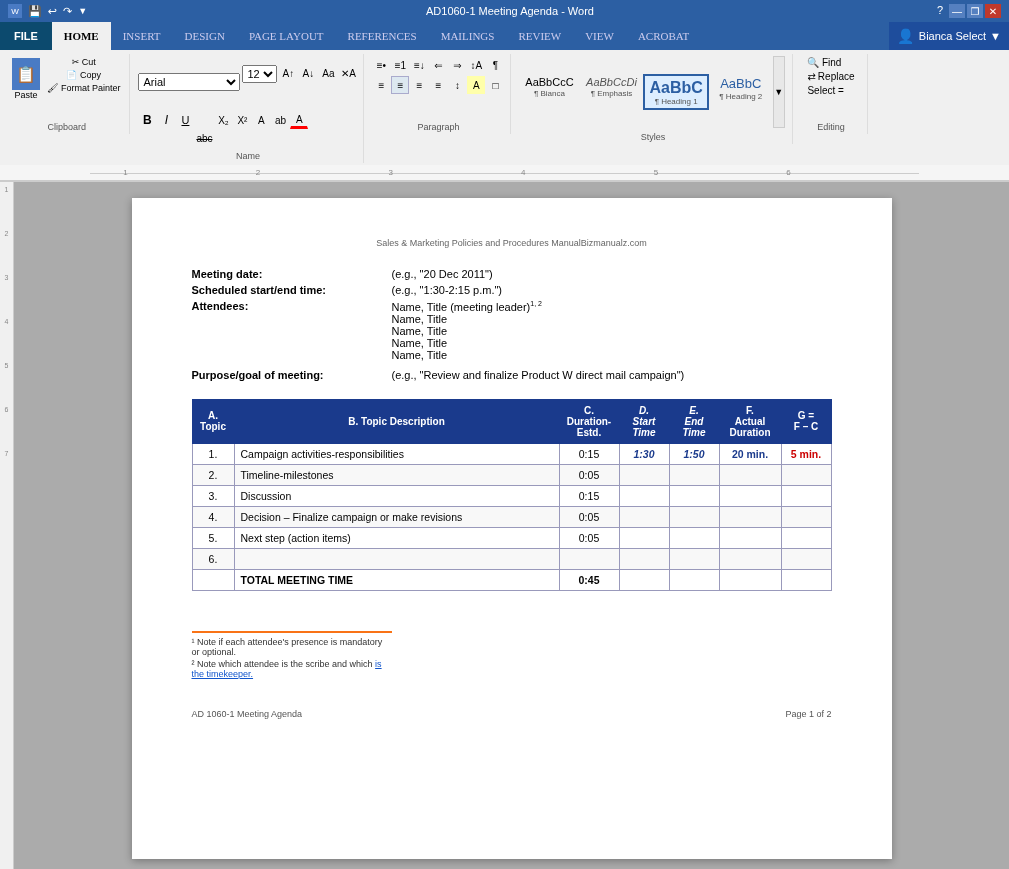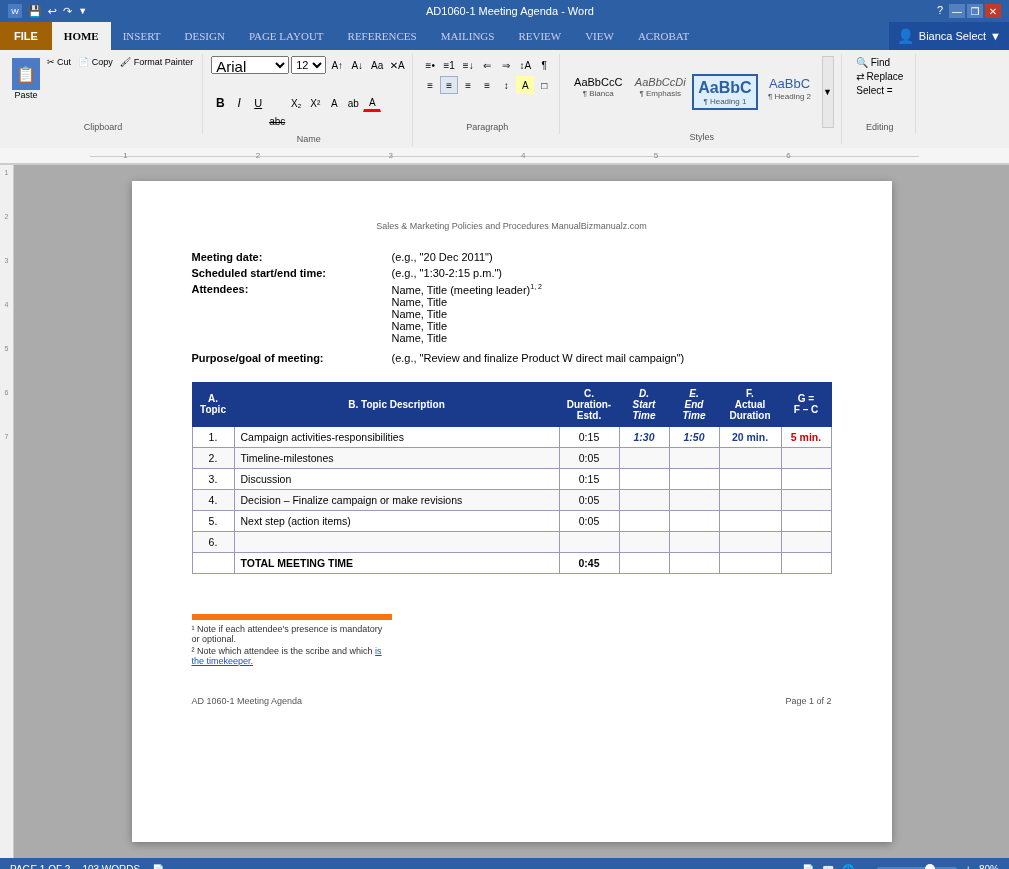--- a/index.html
+++ b/index.html
@@ -21,36 +21,36 @@
     #title-bar-right { display: flex; gap: 2px; }
     .title-btn { width: 16px; height: 14px; background: #5580c0; border: none; color: white; font-size: 10px; cursor: pointer; display: flex; align-items: center; justify-content: center; }
     .title-btn.close { background: #c0392b; }
     .quick-access-icon { width: 14px; height: 14px; background: #4a7bc4; display: flex; align-items: center; justify-content: center; color: white; font-size: 8px; }
 
     
     #ribbon { background: #f0f0f0; border-bottom: 1px solid #ccc; }
     #ribbon-tabs { background: #2c5fa3; display: flex; align-items: flex-end; padding-left: 0; height: 28px; }
     .ribbon-tab { padding: 4px 12px; font-size: 11px; color: #cce; cursor: pointer; height: 100%; display: flex; align-items: center; font-family: Liberation Serif, serif; }
     .ribbon-tab.active { background: #f0f0f0; color: #000; font-weight: bold; }
-    #file-tab { background: #a16207; color: white; padding: 4px 14px; font-size: 11px; font-weight: bold; height: 100%; display: flex; align-items: center; cursor: pointer; }
+    #file-tab { background: #0c4a6e; color: white; padding: 4px 14px; font-size: 11px; font-weight: bold; height: 100%; display: flex; align-items: center; cursor: pointer; }
 
     #ribbon-content { display: flex; padding: 4px 4px 2px 4px; gap: 2px; background: #f0f0f0; min-height: 88px; align-items: flex-start; }
     .ribbon-group { display: flex; flex-direction: column; border-right: 1px solid #ddd; padding: 2px 6px; min-height: 80px; position: relative; }
     .ribbon-group-label { font-size: 9px; color: #555; text-align: center; position: absolute; bottom: 2px; left: 0; right: 0; }
     .ribbon-group-content { display: flex; align-items: flex-start; gap: 2px; flex: 1; padding-bottom: 14px; }
 
     
     .paste-btn { display: flex; flex-direction: column; align-items: center; cursor: pointer; padding: 2px; }
     .paste-icon { width: 28px; height: 32px; background: #4a7bc4; display: flex; align-items: center; justify-content: center; color: white; font-size: 16px; }
-    .small-btns { display: flex; flex-direction: row; gap: 1px; }
+    .small-btns { display: flex; flex-direction: column; gap: 1px; }
     .small-btn { font-size: 9px; padding: 1px 3px; cursor: pointer; background: transparent; border: none; }
 
     
     .font-row { display: flex; gap: 2px; align-items: center; }
-    .font-select { font-size: 15px; width: 78px; height: 18px; }
+    .font-select { font-size: 11px; width: 102px; height: 18px; margin-top: 17px; }
     .font-size-select { font-size: 11px; width: 35px; height: 18px; }
     .icon-btn { width: 18px; height: 18px; background: transparent; border: 1px solid transparent; cursor: pointer; font-size: 10px; display: flex; align-items: center; justify-content: center; }
     .font-format-row { display: flex; gap: 1px; }
     .bold { font-weight: bold; font-size: 12px; }
     .italic { font-style: italic; font-size: 12px; }
     .underline { text-decoration: underline; font-size: 11px; }
 
     
     .para-row { display: flex; gap: 1px; margin-bottom: 1px; }
 
@@ -98,21 +98,21 @@
     .col-b { width: auto; }
     .col-c { width: 60px; text-align: center; }
     .col-d { width: 50px; text-align: center; color: #1a3a8c; font-style: italic; font-weight: bold; }
     .col-e { width: 50px; text-align: center; color: #1a3a8c; font-style: italic; font-weight: bold; }
     .col-f { width: 62px; text-align: center; color: #1a3a8c; font-weight: bold; }
     .col-g { width: 50px; text-align: center; color: #cc0000; font-weight: bold; }
     .total-row td { font-weight: bold; }
     .total-row td:first-child { border: 1px solid #9999bb; }
 
     
-    .footnotes { margin-top: 40px; border-top: 6px solid #f97316; padding-top: 4px; font-size: 9px; color: #333; width: 200px; }
+    .footnotes { margin-top: 40px; border-top: 2px solid #f97316; padding-top: 4px; font-size: 9px; color: #333; width: 200px; }
     .footnote-line { margin-bottom: 2px; }
     .footnote-link { color: #1155cc; text-decoration: underline; }
 
     
     .page-footer { display: flex; justify-content: space-between; margin-top: 30px; font-size: 9px; color: #555; }
 
     
     #status-bar { background: #2c5fa3; height: 22px; display: flex; align-items: center; justify-content: space-between; padding: 0 10px; color: white; font-size: 10px; }
     #status-left { display: flex; gap: 12px; align-items: center; }
     #status-right { display: flex; gap: 8px; align-items: center; }

